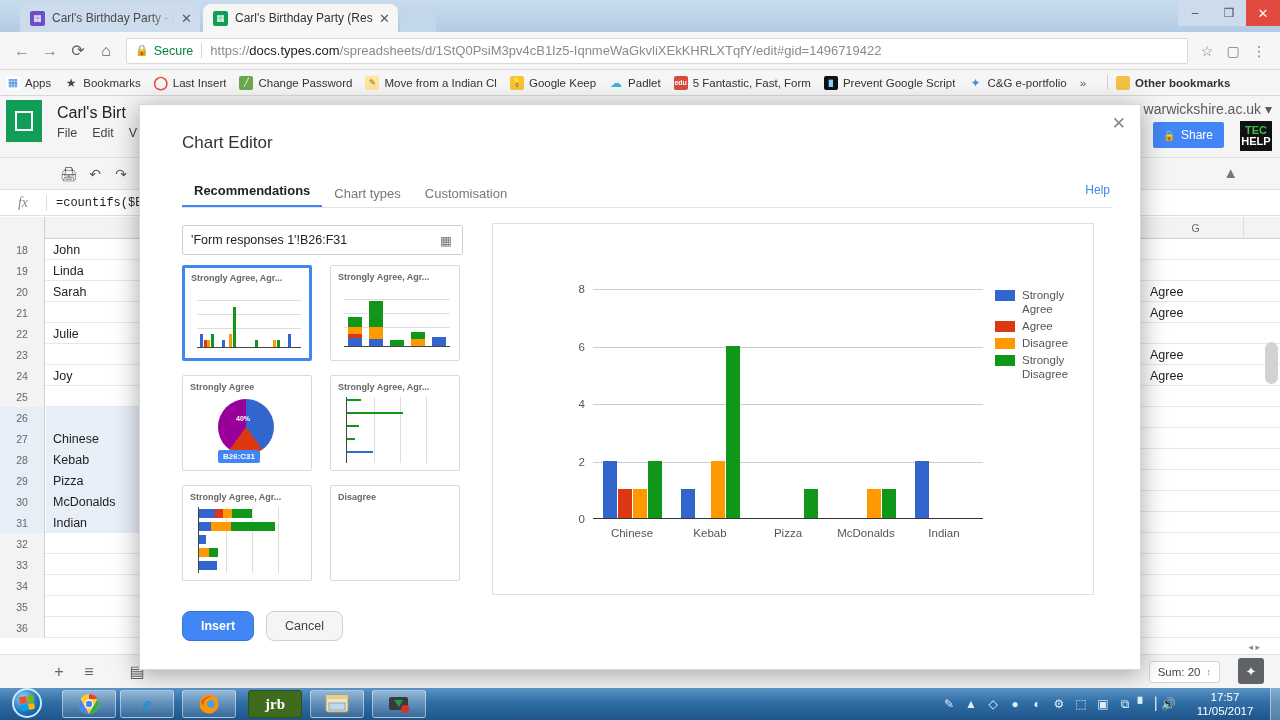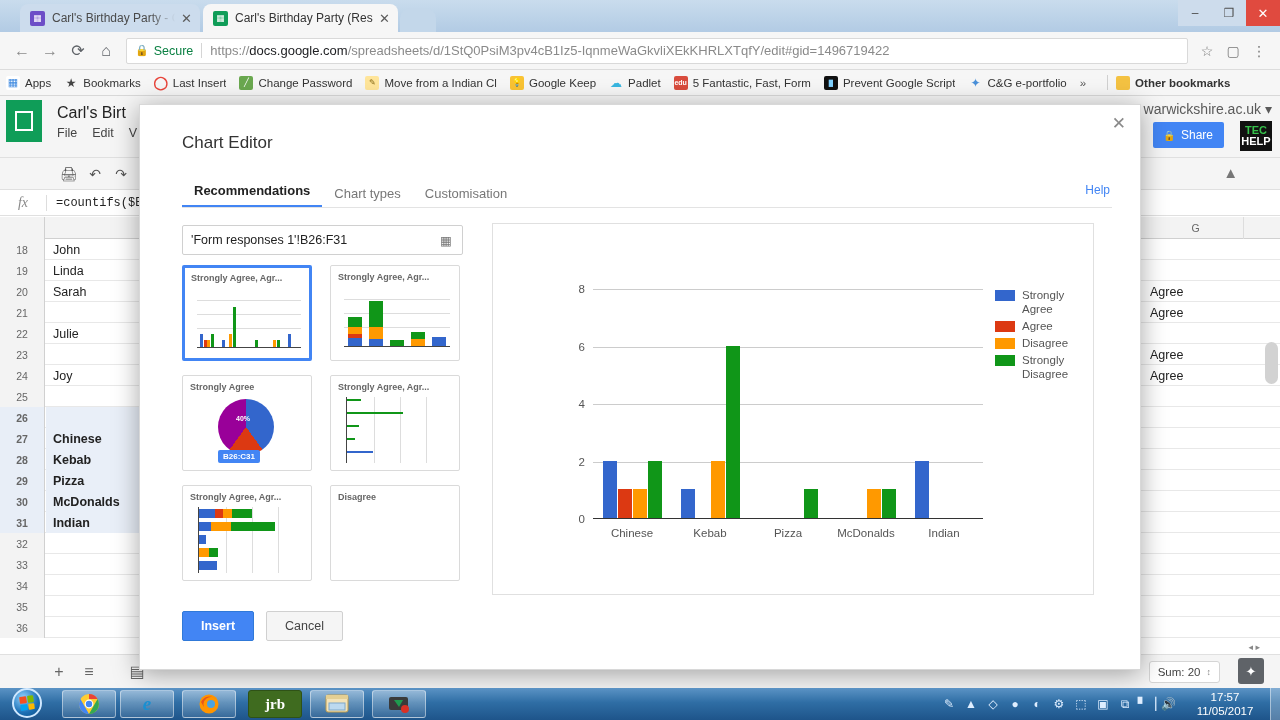--- a/index.html
+++ b/index.html
@@ -120,21 +120,21 @@
      background:#f3f3f3; border-right:1px solid #d0d0d0; }
   .rows { position:absolute; left:0; top:22px; }
   .row { position:relative; height:21px; width:1280px; border-bottom:1px solid #e8e8e8; }
   .rownum { position:absolute; left:0; top:0; width:45px; height:21px;
      background:#f3f3f3; border-right:1px solid #d0d0d0; font-size:10.5px;
      color:#666; display:flex; align-items:center; justify-content:center; }
   .cellA { position:absolute; left:46px; top:0; width:95px; height:21px;
      display:flex; align-items:center; padding-left:7px; font-size:12.5px; color:#222; }
   .cellG { position:absolute; left:1148px; top:0; width:96px; height:21px;
      display:flex; align-items:center; padding-left:2px; font-size:12.5px; color:#222; }
-  .row.sel .cellA, .row.sel .rownum { background:#e8eef7;font-weight:bold; }
+  .row.sel .cellA, .row.sel .rownum { background:#e8eef7; }
   .row.sel .cellA { background:#e9eff8; }
 
   
   .sheet-bottom { position:absolute; left:0; bottom:0; width:1280px; height:34px;
      background:#f5f5f5; border-top:1px solid #e0e0e0; display:flex;
      align-items:center; padding-left:44px; }
   .sheet-bottom .sb { width:30px; height:30px; display:flex; align-items:center;
      justify-content:center; color:#666; font-size:16px; }
   .sumbox { position:absolute; right:60px; bottom:5px; height:22px;
      border:1px solid #d5d5d5; background:#fff; border-radius:3px;
@@ -173,21 +173,21 @@
   .thumbs { position:absolute; left:42px; top:160px; width:282px; }
   .thumb-card { position:absolute; width:130px; height:96px; background:#fff;
      border:1px solid #dadada; border-radius:2px; padding:6px 7px; overflow:hidden; }
   .thumb-card.sel { border:2px solid #4285f4; box-shadow:0 0 0 1px #4285f4 inset; }
   .thumb-card .tc-title { font-size:9px; font-weight:700; color:#666;
      white-space:nowrap; overflow:hidden; margin-bottom:3px; }
   .tc-canvas { position:relative; width:100%; height:70px; }
 
   .btn-row { position:absolute; left:42px; bottom:28px; display:flex; }
   .btn { height:30px; display:flex; align-items:center; justify-content:center;
-     font-size:12.5px; border-radius:2px; padding:0 18px;margin-top:23px; }
+     font-size:12.5px; border-radius:8px; padding:0 18px;margin-top:23px; }
   .btn-primary { background:#4285f4; color:#fff; border:1px solid #3079d8;
      font-weight:700; }
   .btn-secondary { background:#f5f5f5; color:#444; border:1px solid #d0d0d0;
      margin-left:12px; }
 
   
   .preview { position:absolute; left:352px; top:118px; width:602px; height:372px;
      border:1px solid #e0e0e0; background:#fff; }
   .chart-title { position:absolute; left:116px; top:14px; width:360px;
      font-size:14.5px; font-weight:700; color:#222; line-height:21px; }
@@ -258,21 +258,21 @@
 
     <div class="toolbar">
       <div class="navbtn">←</div>
       <div class="navbtn">→</div>
       <div class="navbtn enabled">⟳</div>
       <div class="navbtn enabled">⌂</div>
       <div class="omnibox">
         <span class="lock">🔒</span>
         <span class="secure">Secure</span>
         <span class="divider-v"></span>
-        <span class="url"><span class="dim">https://</span><span>docs.google.com</span><span class="dim">/spreadsheets/d/1StQ0PsiM3pv4cB1Iz5-IqnmeWaGkvliXEkKHRLXTqfY/edit#gid=1496719422</span></span>
+        <span class="url"><span class="dim">https://</span><span>docs.types.com</span><span class="dim">/spreadsheets/d/1StQ0PsiM3pv4cB1Iz5-IqnmeWaGkvliXEkKHRLXTqfY/edit#gid=1496719422</span></span>
       </div>
       <div class="tb-icon">☆</div>
       <div class="tb-icon">▢</div>
       <div class="tb-icon">⋮</div>
     </div>
 
     <div class="bookmarks">
       <div class="bm">
         <span class="bmi" style="background:#fff;color:#3f8ae0;font-size:11px;">▦</span>
         <span class="bm-label">Apps</span>

